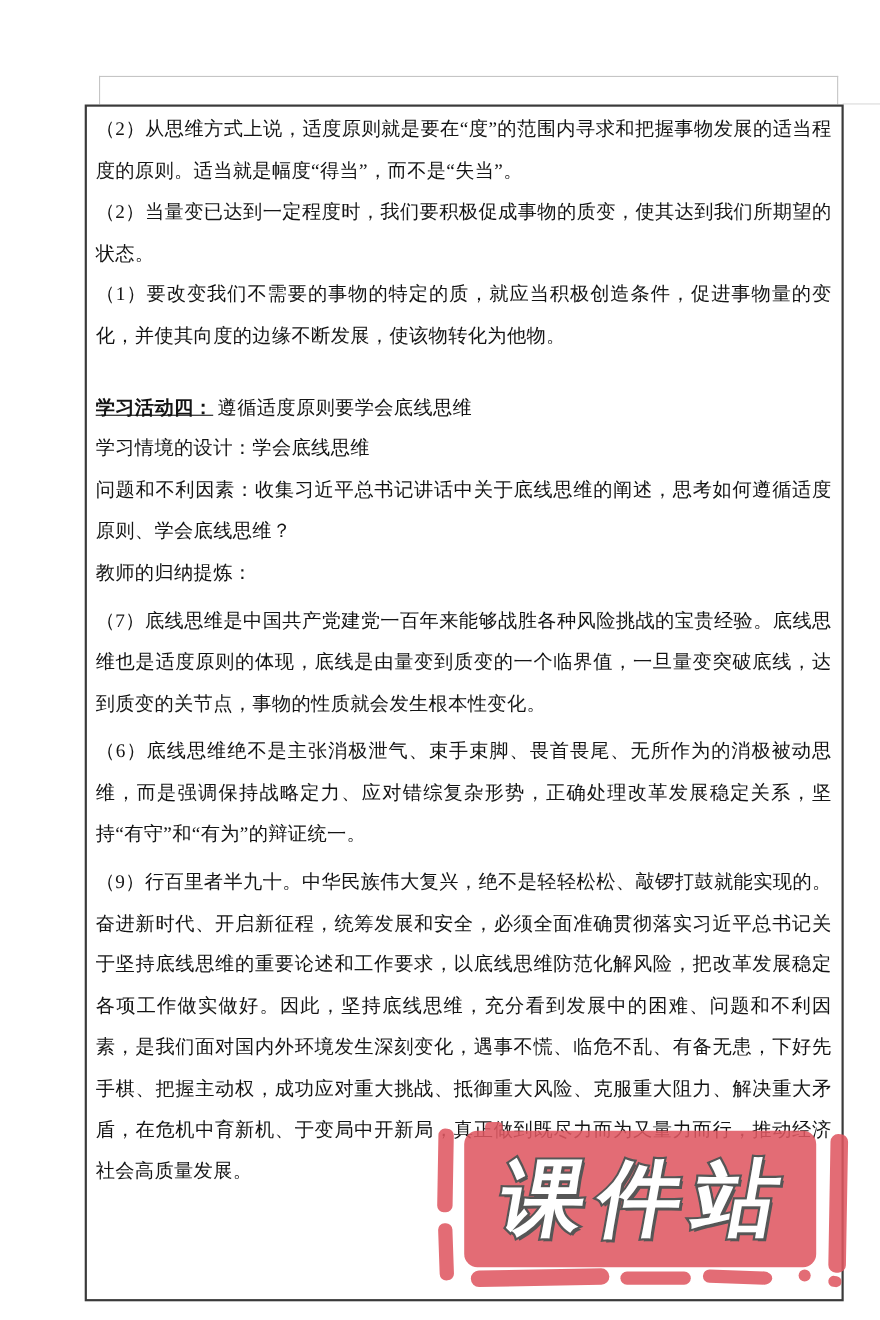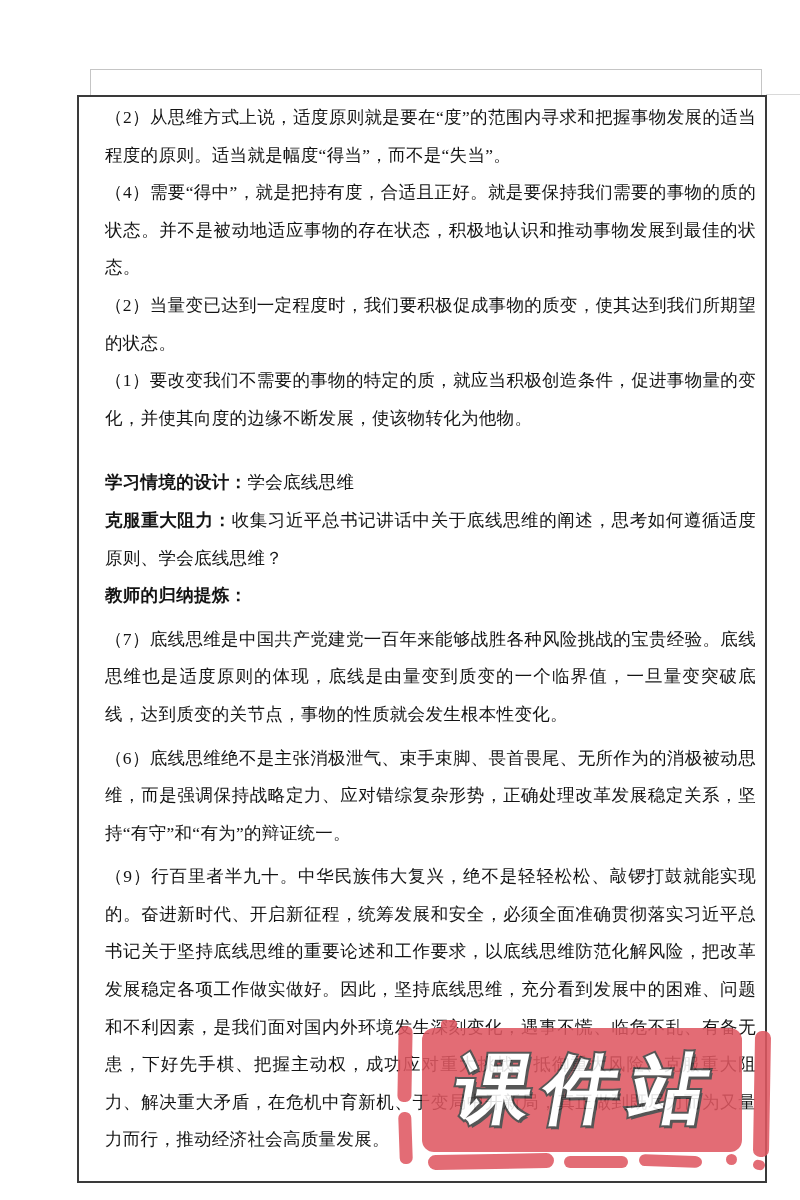--- a/index.html
+++ b/index.html
@@ -12,28 +12,28 @@
   .guide{position:absolute;background:#c5c5c5;}
   .guide-h{left:90px;top:69px;width:672px;height:1px;}
   .guide-v-left{left:90px;top:69px;width:1px;height:26px;}
   .guide-v-right{left:761px;top:69px;width:1px;height:26px;}
   .guide-h-right{left:766px;top:94px;width:34px;height:1px;background:#d9d9d9;}
 
   
   .doc-cell{
     position:absolute;left:77px;top:95px;width:690px;height:1088px;
     box-sizing:border-box;border:2px solid #3a3a3a;background:#ffffff;
-    padding:2px 9px 0 26px;
+    padding:2px 9px 0 8px;
   }
   .doc-cell p{
     margin:0;font-size:17.5px;line-height:37.6px;letter-spacing:0.3px;
     text-align:justify;text-justify:inter-ideograph;
   }
   .spacer{height:27px;}
-  .b{font-weight:bold;}
+  .b{font-weight:normal;}
   .bu{font-weight:bold;text-decoration:underline;padding-right:4px;}
   .pt{margin-top:6px !important;}
 
   
   .stamp{
     position:absolute;left:396px;top:1020px;width:378px;height:155px;
     opacity:0.87;pointer-events:none;
   }
   .stamp .red{position:absolute;background:var(--stamp-color,#df5761);}
   .st-fill{left:26px;top:8px;width:320px;height:124px;border-radius:12px;}
@@ -60,30 +60,30 @@
 </head>
 <body>
 
 <div class="guide guide-h"></div>
 <div class="guide guide-v-left"></div>
 <div class="guide guide-v-right"></div>
 <div class="guide guide-h-right"></div>
 
 <div class="doc-cell">
   <p>（2）从思维方式上说，适度原则就是要在“度”的范围内寻求和把握事物发展的适当程度的原则。适当就是幅度“得当”，而不是“失当”。</p>
-  <p>（4）需要“得中”，就是把持有度，合适且正好。就是要保持我们需要的事物的质的状态。并不是被动地适应事物的存在状态，积极地认识和推动事物发展到最佳的状态。</p>
   <p>（2）当量变已达到一定程度时，我们要积极促成事物的质变，使其达到我们所期望的状态。</p>
   <p>（1）要改变我们不需要的事物的特定的质，就应当积极创造条件，促进事物量的变化，并使其向度的边缘不断发展，使该物转化为他物。</p>
 
   <div class="spacer"></div>
 
+  <p><span class="bu">学习活动四：</span><span>遵循适度原则要学会底线思维</span></p>
 
   <p><span class="b">学习情境的设计：</span><span>学会底线思维</span></p>
 
-  <p><span class="b">克服重大阻力：</span><span>收集习近平总书记讲话中关于底线思维的阐述，思考如何遵循适度原则、学会底线思维？</span></p>
+  <p><span class="b">问题和不利因素：</span><span>收集习近平总书记讲话中关于底线思维的阐述，思考如何遵循适度原则、学会底线思维？</span></p>
 
   <p><span class="b">教师的归纳提炼：</span></p>
 
   <p class="pt">（7）底线思维是中国共产党建党一百年来能够战胜各种风险挑战的宝贵经验。底线思维也是适度原则的体现，底线是由量变到质变的一个临界值，一旦量变突破底线，达到质变的关节点，事物的性质就会发生根本性变化。</p>
   <p class="pt">（6）底线思维绝不是主张消极泄气、束手束脚、畏首畏尾、无所作为的消极被动思维，而是强调保持战略定力、应对错综复杂形势，正确处理改革发展稳定关系，坚持“有守”和“有为”的辩证统一。</p>
   <p class="pt">（9）行百里者半九十。中华民族伟大复兴，绝不是轻轻松松、敲锣打鼓就能实现的。奋进新时代、开启新征程，统筹发展和安全，必须全面准确贯彻落实习近平总书记关于坚持底线思维的重要论述和工作要求，以底线思维防范化解风险，把改革发展稳定各项工作做实做好。因此，坚持底线思维，充分看到发展中的困难、问题和不利因素，是我们面对国内外环境发生深刻变化，遇事不慌、临危不乱、有备无患，下好先手棋、把握主动权，成功应对重大挑战、抵御重大风险、克服重大阻力、解决重大矛盾，在危机中育新机、于变局中开新局，真正做到既尽力而为又量力而行，推动经济社会高质量发展。</p>
 </div>
 
 <div class="stamp">
   <div class="red st-left-a"></div>

